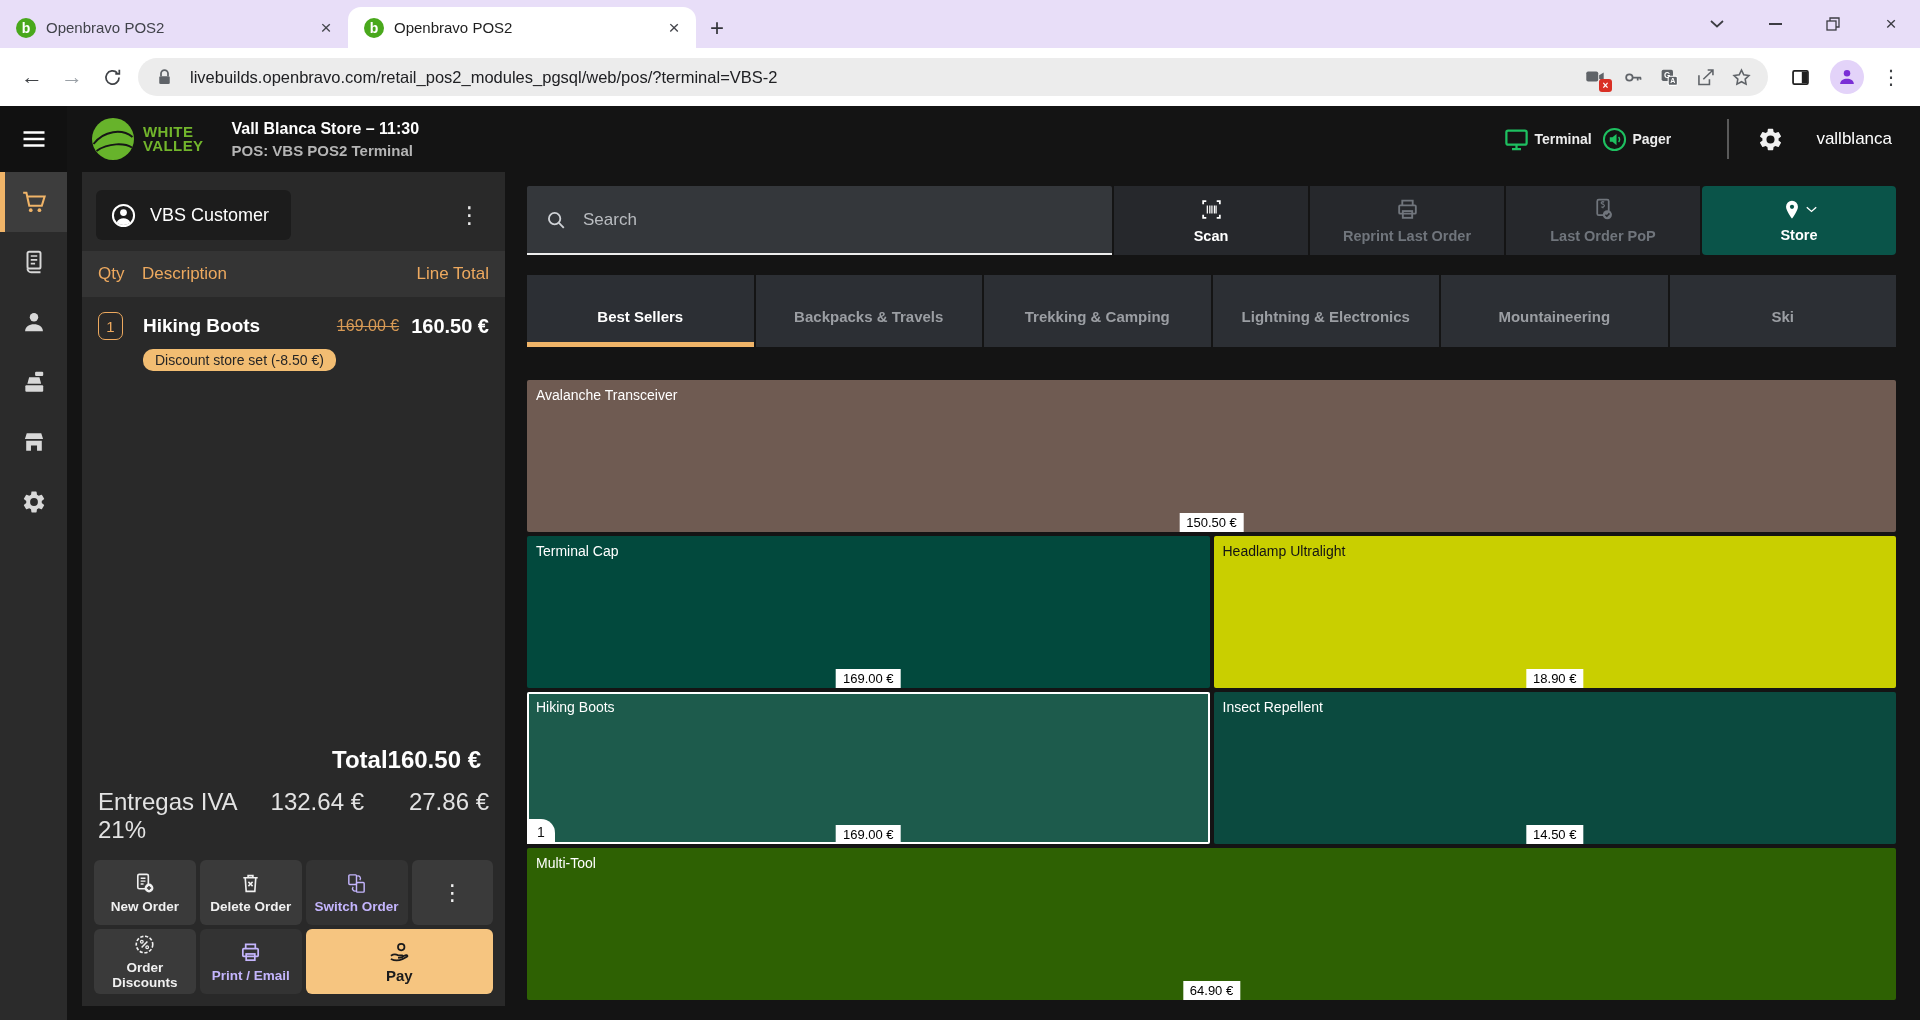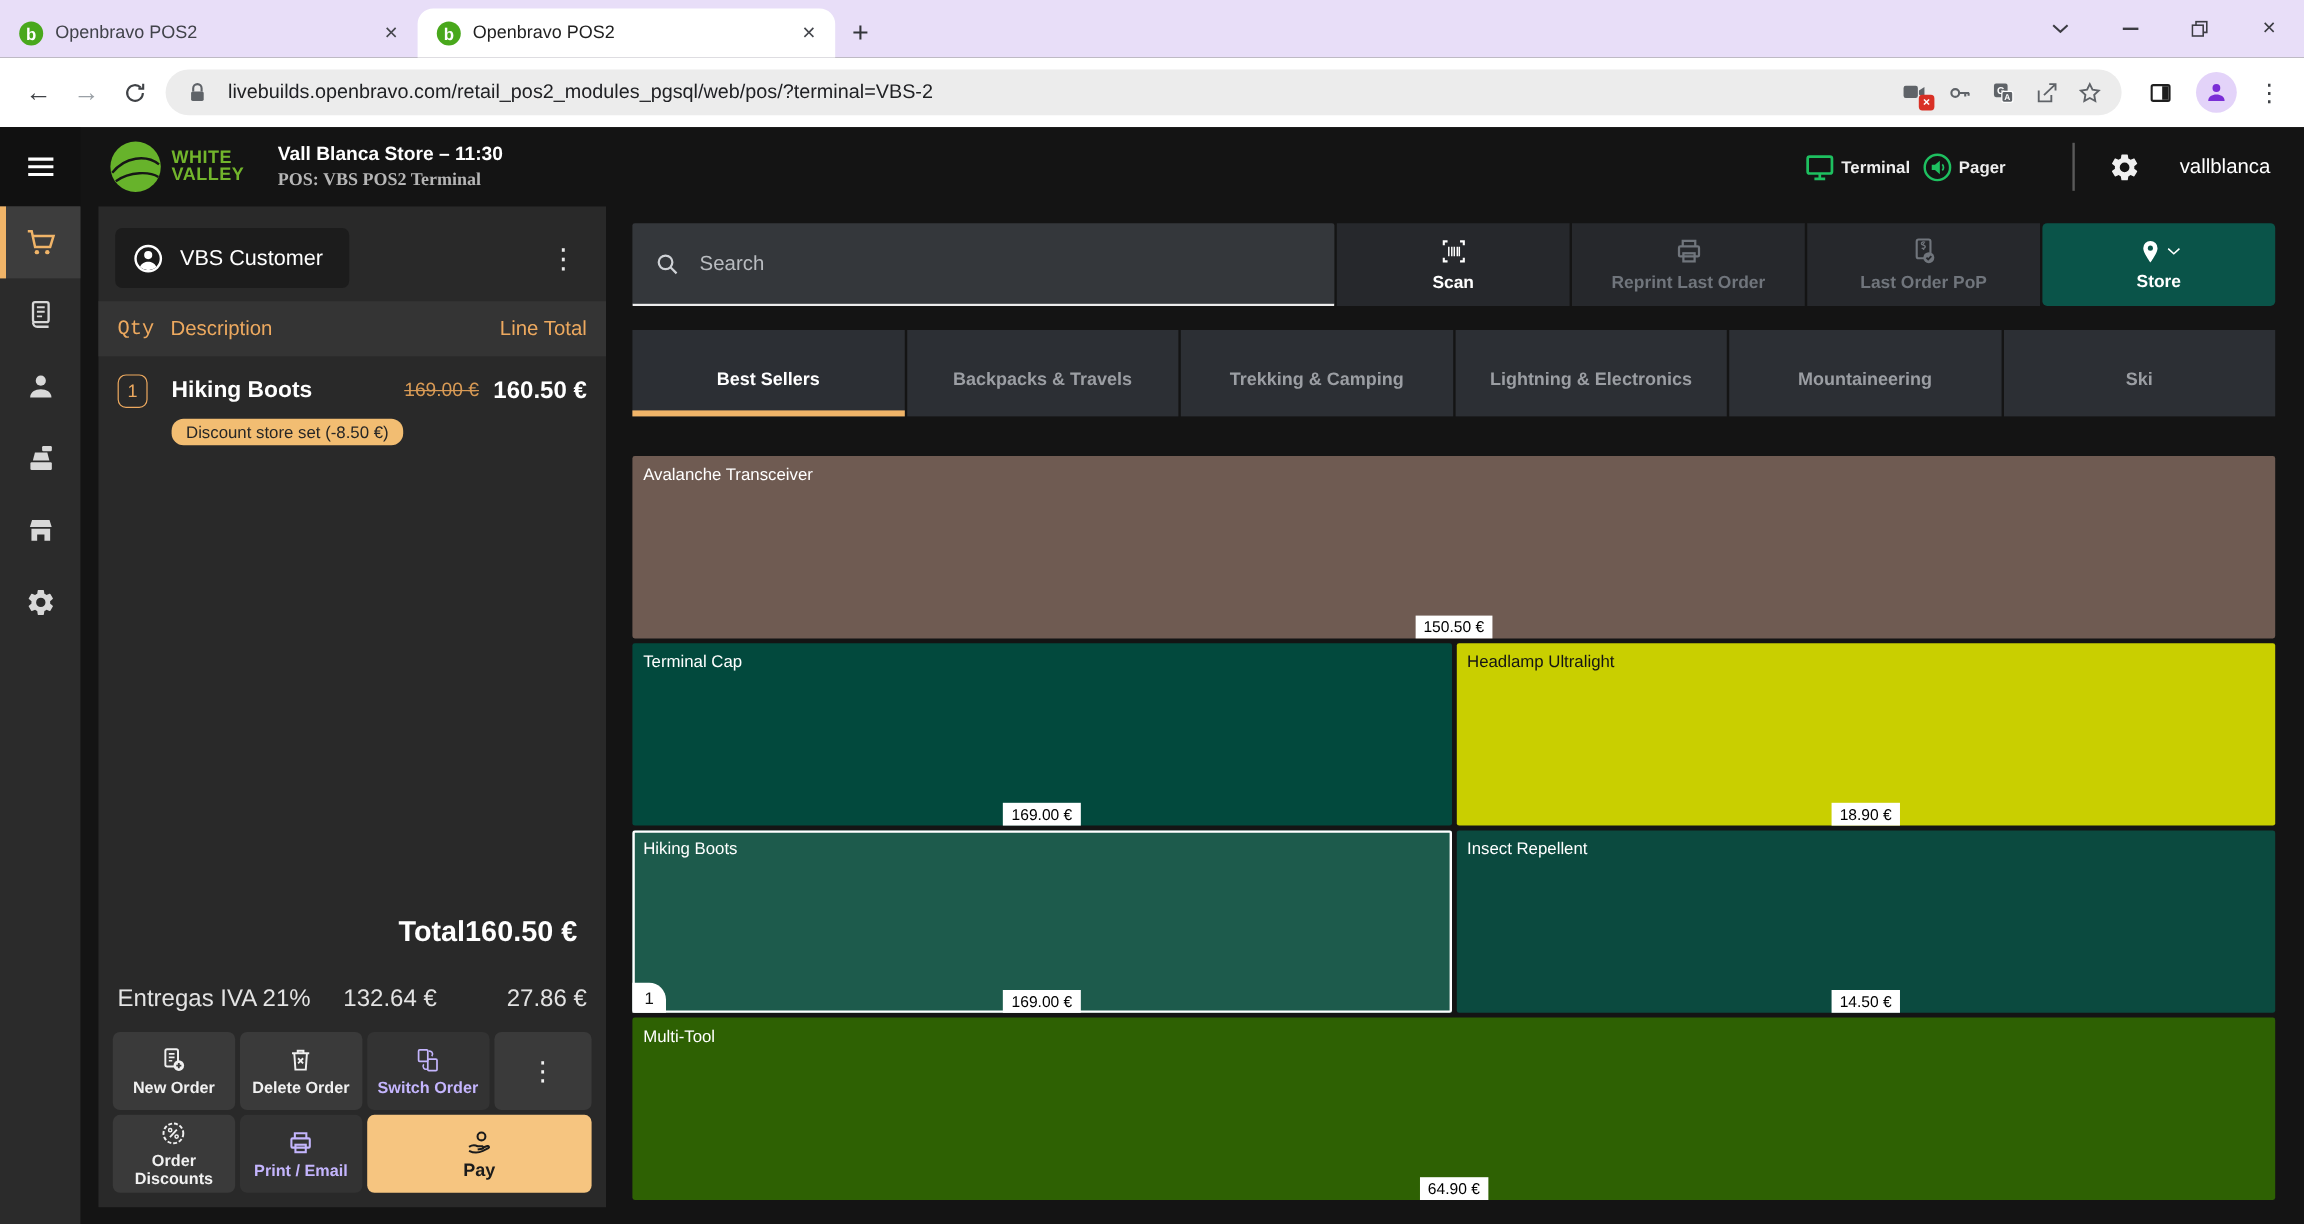--- a/index.html
+++ b/index.html
@@ -32,21 +32,21 @@
 
   
   .app-header { position:absolute; top:106px; left:0; right:0; height:66px; background:#141414; display:flex; align-items:center; }
   .burger-zone { width:67px; height:66px; flex:none; display:flex; align-items:center; justify-content:center; background:#111; color:#fff; }
   .burger-zone svg { width:28px; height:28px; }
   .brand { display:flex; align-items:center; gap:8px; margin-left:24px; }
   .brand-circle { width:44px; height:44px; flex:none; }
   .brand-text { color:#72b52c; font-weight:bold; font-size:15px; line-height:14px; letter-spacing:.4px; }
   .store-info { margin-left:28px; }
   .store-line { color:#fff; font-weight:bold; font-size:16px; }
-  .pos-line { color:#b5b5b5; font-weight:bold; font-size:15px; margin-top:4px;font-family:Liberation Serif, serif; }
+  .pos-line { color:#b5b5b5; font-weight:bold; font-size:15px; margin-top:4px; }
   .header-right { margin-left:auto; display:flex; align-items:center; padding-right:16px; }
   .hdr-btn { width:98px; display:flex; flex-direction:row; align-items:center; gap:4px; color:#ededed; font-size:14px; font-weight:600; }
   .hdr-btn svg { width:27px; height:27px; color:#1ec060; }
   .hdr-divider { width:2px; height:40px; background:#5a5a5a; margin:0 28px; }
   .gear-btn { color:#f0f0f0; margin-right:32px; }
   .gear-btn svg { width:27px; height:27px; }
   .username { color:#fff; font-size:17px; margin-right:12px; }
 
   
   .sidebar { position:absolute; left:0; top:172px; bottom:0; width:67px; background:#2b2b2b; }
@@ -55,32 +55,32 @@
   .side-item.active { background:#3d3d3d; color:#f0b468; }
   .side-item.active::before { content:""; position:absolute; left:0; top:0; bottom:0; width:5px; background:#f0b468; }
 
   
   .order-panel { position:absolute; left:82px; top:172px; width:423px; bottom:14px; background:#292929; display:flex; flex-direction:column; }
   .customer-row { display:flex; align-items:center; margin:18px 14px 11px 14px; }
   .customer-btn { background:#1c1c1c; border-radius:6px; height:50px; display:flex; align-items:center; gap:13px; padding:0 22px 0 14px; color:#fff; font-size:18px; }
   .customer-btn svg { width:27px; height:27px; color:#fff; }
   .panel-kebab { margin-left:auto; color:#e8e8e8; font-size:23px; padding-right:10px; }
   .cols-row { background:#343434; height:46px; display:flex; align-items:center; padding:0 16px; color:#eda95f; font-size:17px; }
-  .col-qty { width:44px;font-family:Liberation Mono, monospace; }
+  .col-qty { width:44px; }
   .col-desc { flex:1; }
   .line-row { padding:15px 16px 0 16px; }
   .line-main { display:flex; align-items:center; }
   .qty-chip { min-width:25px; height:28px; border:1.5px solid #eda95f; border-radius:7px; color:#eda95f; display:flex; align-items:center; justify-content:center; font-size:15px; padding:0 4px; flex:none; }
   .line-desc { margin-left:20px; color:#fff; font-size:19px; font-weight:bold; flex:1; }
   .line-old { color:#d89a55; text-decoration:line-through; font-size:16px; margin-right:12px; white-space:nowrap; }
   .line-total { color:#fff; font-size:20px; font-weight:bold; white-space:nowrap; }
   .discount-pill { display:inline-block; margin:9px 0 0 45px; background:#f2bd72; color:#262626; font-size:14px; border-radius:10px; padding:3px 12px; }
   .panel-spacer { flex:1; }
   .total-row { display:flex; justify-content:flex-end; align-items:baseline; padding:0 24px; color:#fff; font-size:24px; font-weight:bold; }
-  .tax-row { display:flex; align-items:baseline; padding:0 16px; color:#e3e3e3; font-size:20px; margin-top:30px; }
+  .tax-row { display:flex; align-items:baseline; padding:0 16px; color:#e3e3e3; font-size:24px; margin-top:14px; }
   .tax-label { flex:1; }
   .tax-base { text-align:right; }
   .tax-amount { width:125px; text-align:right; }
   .actions { display:grid; grid-template-columns:1fr 1fr 1fr .8fr; grid-auto-rows:65px; gap:4px; margin:16px 12px 12px 12px; }
   .act-btn { background:#3a3a3a; border-radius:6px; display:flex; flex-direction:column; align-items:center; justify-content:center; gap:4px; color:#f0f0f0; font-size:13.5px; font-weight:bold; text-align:center; line-height:15px; }
   .act-btn svg { width:23px; height:23px; }
   .act-btn.disabled { background:#333; color:#c4b5fd; }
   .act-kebab { font-size:22px; font-weight:normal; }
   .act-pay { grid-column:3/5; background:#f6c580; color:#1b1b1b; font-weight:600; font-size:15px; }
 

